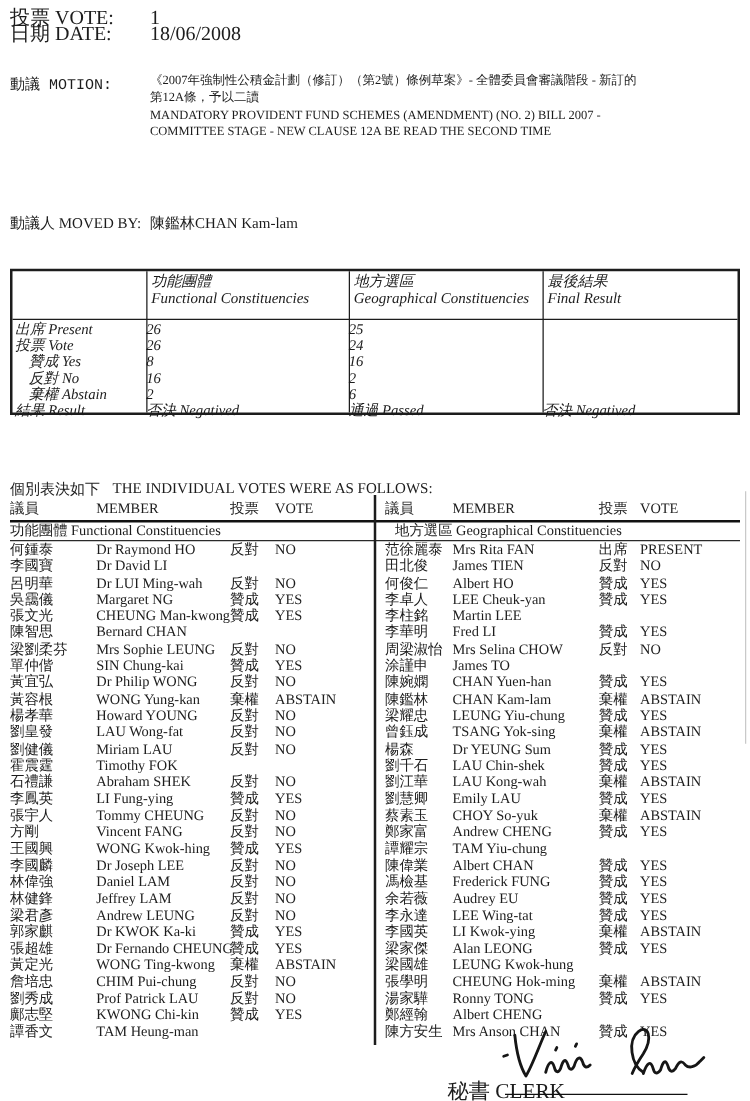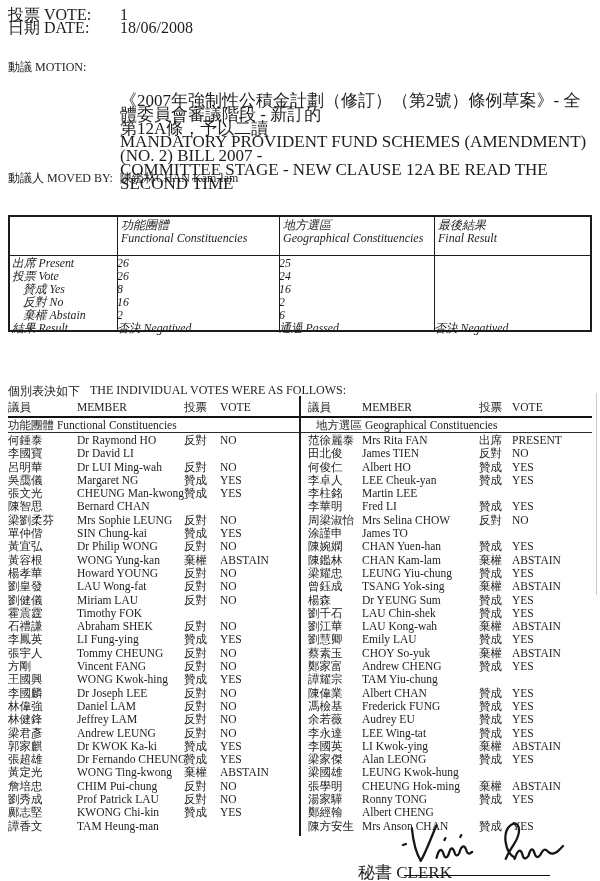--- a/index.html
+++ b/index.html
@@ -3,21 +3,21 @@
 <meta charset="utf-8">
 <style>
   html,body{margin:0;padding:0;background:#e8e8e8;}
   .page{position:relative;width:600px;height:881px;background:#ffffff;
         font-family:"Liberation Serif","DejaVu Serif",serif;color:#1c1c1c;overflow:hidden;}
   .abs{position:absolute;}
   
   .info-row{display:flex;font-size:16px;line-height:13px;}
   .info-label{width:112px;}
   
-  .motion-text{font-size:17px;line-height:13.8px;width:468px;margin-top:36px;}
+  .motion-text{font-size:10px;line-height:13.8px;width:468px;}
   
   .sumtable{position:absolute;left:8px;top:215px;width:584px;height:117px;border:2px solid #1c1c1c;box-sizing:border-box;font-style:italic;}
   .vline{position:absolute;top:0;bottom:0;width:1.3px;background:#1c1c1c;}
   .sum-hline{position:absolute;left:0;right:0;top:38px;height:1.3px;background:#1c1c1c;}
   .sum-head{position:absolute;top:2px;font-size:12px;line-height:12.8px;}
   .sum-body{position:absolute;left:0;right:0;top:40px;}
   .srow{display:grid;grid-template-columns:107px 162px 155px auto;height:13.1px;font-size:11.8px;line-height:13.1px;}
   .scell{padding-left:0;white-space:nowrap;overflow:visible;}
   .slabel{padding-left:2px;}
   .indent{padding-left:13px;}
@@ -46,21 +46,21 @@
     <div class="info-row">
       <span class="info-label">投票 VOTE:</span>
       <span>1</span>
     </div>
     <div class="info-row">
       <span class="info-label">日期 DATE:</span>
       <span>18/06/2008</span>
     </div>
   </div>
 
-  <div class="abs" style="left:8px;top:59px;font-size:12px;">動議 MOTION:</div>
+  <div class="abs" style="left:8px;top:59px;font-size:12px;font-family:Liberation Mono, monospace;">動議 MOTION:</div>
   <div class="abs motion-text" style="left:120px;top:58px;">
     <div>《2007年強制性公積金計劃（修訂）（第2號）條例草案》- 全體委員會審議階段 - 新訂的</div>
     <div>第12A條，予以二讀</div>
     <div>MANDATORY PROVIDENT FUND SCHEMES (AMENDMENT) (NO. 2) BILL 2007 -</div>
     <div>COMMITTEE STAGE - NEW CLAUSE 12A BE READ THE SECOND TIME</div>
   </div>
 
   <div class="abs" style="left:8px;top:170px;font-size:12px;">動議人 MOVED BY:</div>
   <div class="abs" style="left:120px;top:170px;font-size:12px;">陳鑑林CHAN Kam-lam</div>
 

